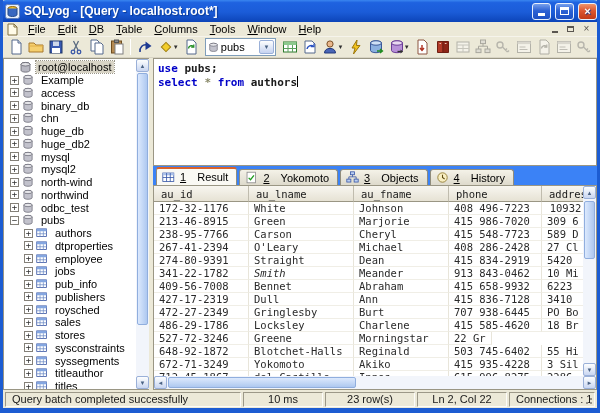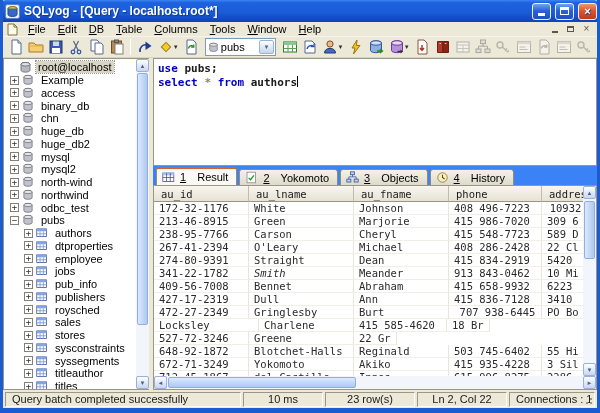--- a/index.html
+++ b/index.html
@@ -807,21 +807,21 @@
                 <span class="gcell" style="width: 105px;">Carson</span>
                 <span class="gcell" style="width: 95px;">Cheryl</span>
                 <span class="gcell" style="width: 93px;">415 548-7723</span>
                 <span class="gcell" style="width: 43px;">589 D</span>
               </div>
               <div class="grid-row">
                 <span class="gcell" style="width: 95px;">267-41-2394</span>
                 <span class="gcell" style="width: 105px;">O'Leary</span>
                 <span class="gcell" style="width: 95px;">Michael</span>
                 <span class="gcell" style="width: 93px;">408 286-2428</span>
-                <span class="gcell" style="width: 43px;">22 Cl</span>
+                <span class="gcell" style="width: 43px;">27 Cl</span>
               </div>
               <div class="grid-row">
                 <span class="gcell" style="width: 95px;">274-80-9391</span>
                 <span class="gcell" style="width: 105px;">Straight</span>
                 <span class="gcell" style="width: 95px;">Dean</span>
                 <span class="gcell" style="width: 93px;">415 834-2919</span>
                 <span class="gcell" style="width: 43px;">5420</span>
               </div>
               <div class="grid-row">
                 <span class="gcell" style="width: 95px;">341-22-1782</span>
@@ -841,32 +841,34 @@
                 <span class="gcell" style="width: 95px;">427-17-2319</span>
                 <span class="gcell" style="width: 105px;">Dull</span>
                 <span class="gcell" style="width: 95px;">Ann</span>
                 <span class="gcell" style="width: 93px;">415 836-7128</span>
                 <span class="gcell" style="width: 43px;">3410</span>
               </div>
               <div class="grid-row">
                 <span class="gcell" style="width: 95px;">472-27-2349</span>
                 <span class="gcell" style="width: 105px;">Gringlesby</span>
                 <span class="gcell" style="width: 95px;">Burt</span>
-                <span class="gcell" style="width: 93px; text-align: center;">707 938-6445</span>
+                <span class="gcell" style="width: 93px;">707 938-6445</span>
                 <span class="gcell" style="width: 43px;">PO Bo</span>
               </div>
               <div class="grid-row">
+                <span class="gcell" style="width: 95px;">486-29-1786</span>
                 <span class="gcell" style="width: 105px;">Locksley</span>
                 <span class="gcell" style="width: 95px;">Charlene</span>
                 <span class="gcell" style="width: 93px;">415 585-4620</span>
                 <span class="gcell" style="width: 43px;">18 Br</span>
               </div>
               <div class="grid-row">
                 <span class="gcell" style="width: 95px;">527-72-3246</span>
                 <span class="gcell" style="width: 105px;">Greene</span>
+                <span class="gcell" style="width: 95px;">Morningstar</span>
                 <span class="gcell" style="width: 43px;">22 Gr</span>
               </div>
               <div class="grid-row">
                 <span class="gcell" style="width: 95px;">648-92-1872</span>
                 <span class="gcell" style="width: 105px;">Blotchet-Halls</span>
                 <span class="gcell" style="width: 95px;">Reginald</span>
                 <span class="gcell" style="width: 93px;">503 745-6402</span>
                 <span class="gcell" style="width: 43px;">55 Hi</span>
               </div>
               <div class="grid-row">

